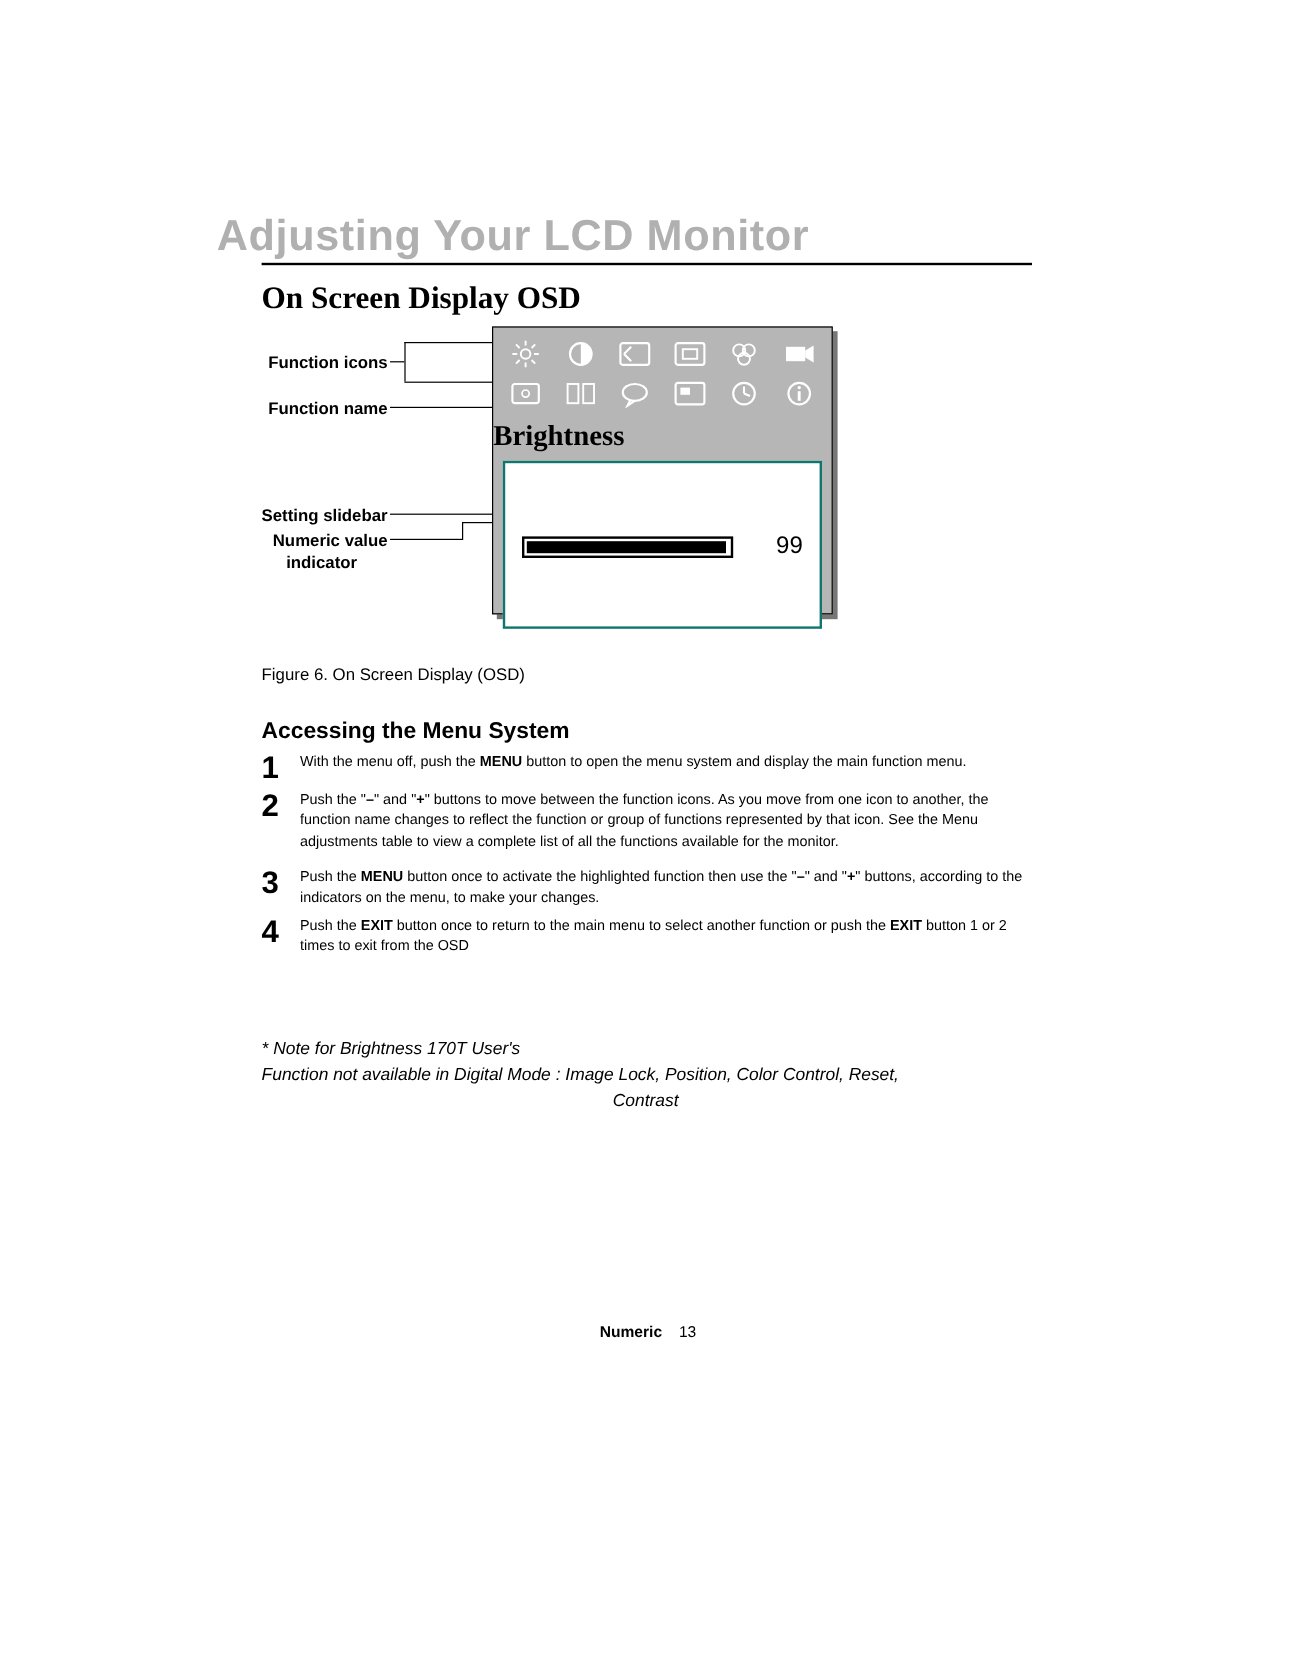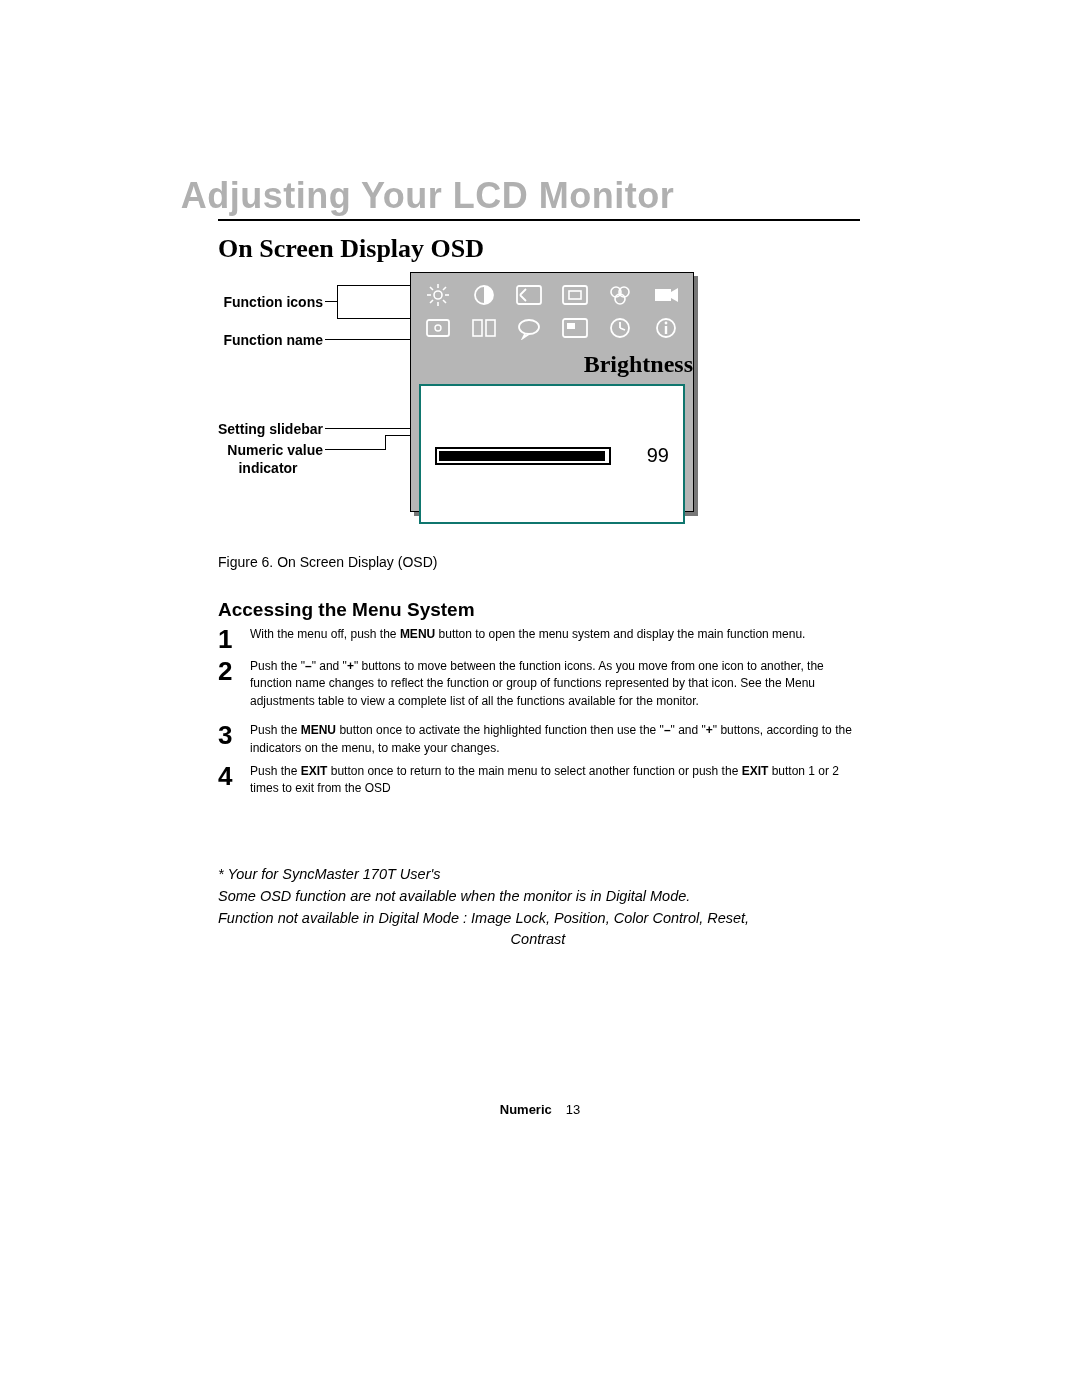--- a/index.html
+++ b/index.html
@@ -74,21 +74,21 @@
   }
   .osd-icon {
     width: 34px;
     height: 28px;
     display: flex;
     align-items: center;
     justify-content: center;
   }
   .osd-icon svg { display: block; }
   .osd-function-name {
-    text-align: right;
+    text-align: left;
     font-family: Georgia, 'Times New Roman', serif;
     font-size: 24px;
     font-weight: bold;
     color: #000;
     padding: 2px 0 6px 0;
   }
   .osd-body {
     background: #fff;
     border: 2px solid #0f766e;
     margin: 0 8px 8px 8px;
@@ -353,22 +353,21 @@
       <div class="step-num">3</div>
       <div class="step-text">Push the <b>MENU</b> button once to activate the highlighted function then use the "<b>–</b>" and "<b>+</b>" buttons, according to the indicators on the menu, to make your changes.</div>
     </div>
     <div class="step">
       <div class="step-num">4</div>
       <div class="step-text">Push the <b>EXIT</b> button once to return to the main menu to select another function or push the <b>EXIT</b> button 1 or 2 times to exit from the OSD</div>
     </div>
   </div>
 
   <div class="notes">
-    <div>* Your for SyncMaster 170T User's</div>
-    <div>Some OSD function are not available when the monitor is in Digital Mode.</div>
+    <div>* Note for Brightness 170T User's</div>
     <div>Function not available in Digital Mode : Image Lock, Position, Color Control, Reset,</div>
     <span class="note-last">Contrast</span>
   </div>
 
   <div class="page-footer">
     <span>Numeric</span><span class="pn">13</span>
   </div>
 
 </div>
 

